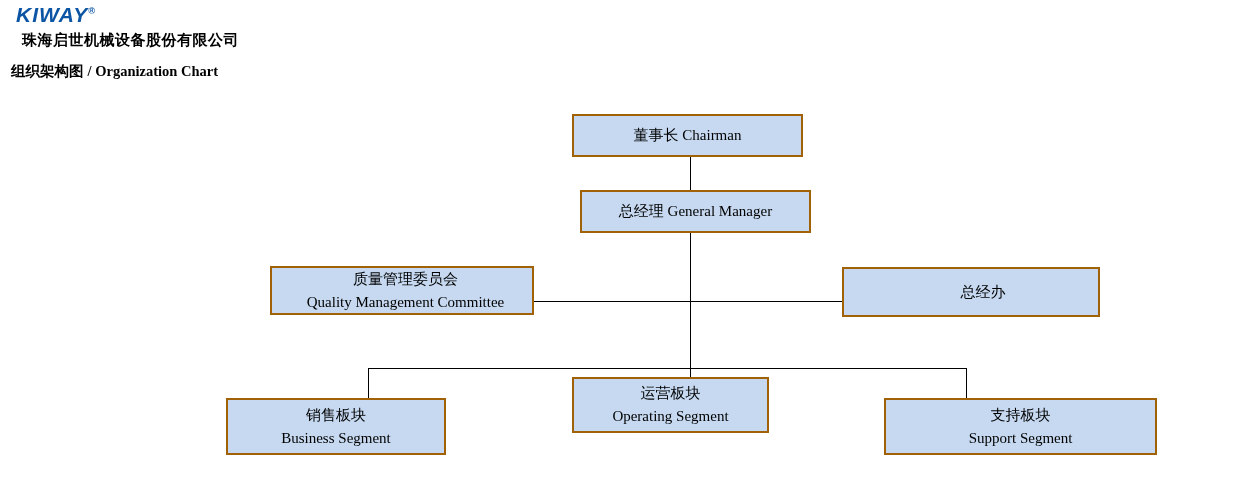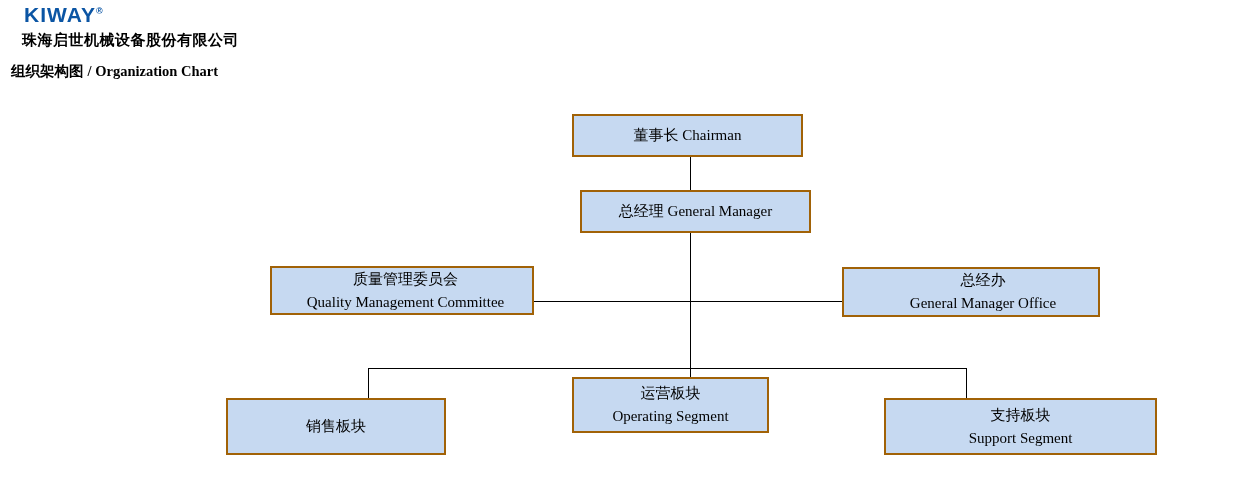--- a/index.html
+++ b/index.html
@@ -11,28 +11,29 @@
   #canvas {
     position: relative;
     width: 1253px;
     height: 491px;
     background: #ffffff;
     overflow: hidden;
   }
   
   .logo {
     position: absolute;
-    left: 24px;
+    left: 16px;
     top: 3px;
     color: #0b55a4;
     font-weight: 800;
     font-size: 21px;
     letter-spacing: 1px;
     font-family: "Liberation Sans", "DejaVu Sans", sans-serif;
     white-space: nowrap;
+    font-style: italic;
   }
   .logo sup {
     font-size: 9px;
     font-weight: 700;
     letter-spacing: 0;
     vertical-align: super;
   }
   .company-name {
     position: absolute;
     left: 22px;
@@ -117,25 +118,25 @@
     <span>总经理 General Manager</span>
   </div>
 
   <div class="node" id="node-quality">
     <span>质量管理委员会</span>
     <span>Quality Management Committee</span>
   </div>
 
   <div class="node" id="node-office">
     <span>总经办</span>
-    <span>General Manager Office</span>
   </div>
 
   <div class="node" id="node-business">
     <span>销售板块</span>
+    <span>Business Segment</span>
   </div>
 
   <div class="node" id="node-operating">
     <span>运营板块</span>
     <span>Operating Segment</span>
   </div>
 
   <div class="node" id="node-support">
     <span>支持板块</span>
     <span>Support Segment</span>

